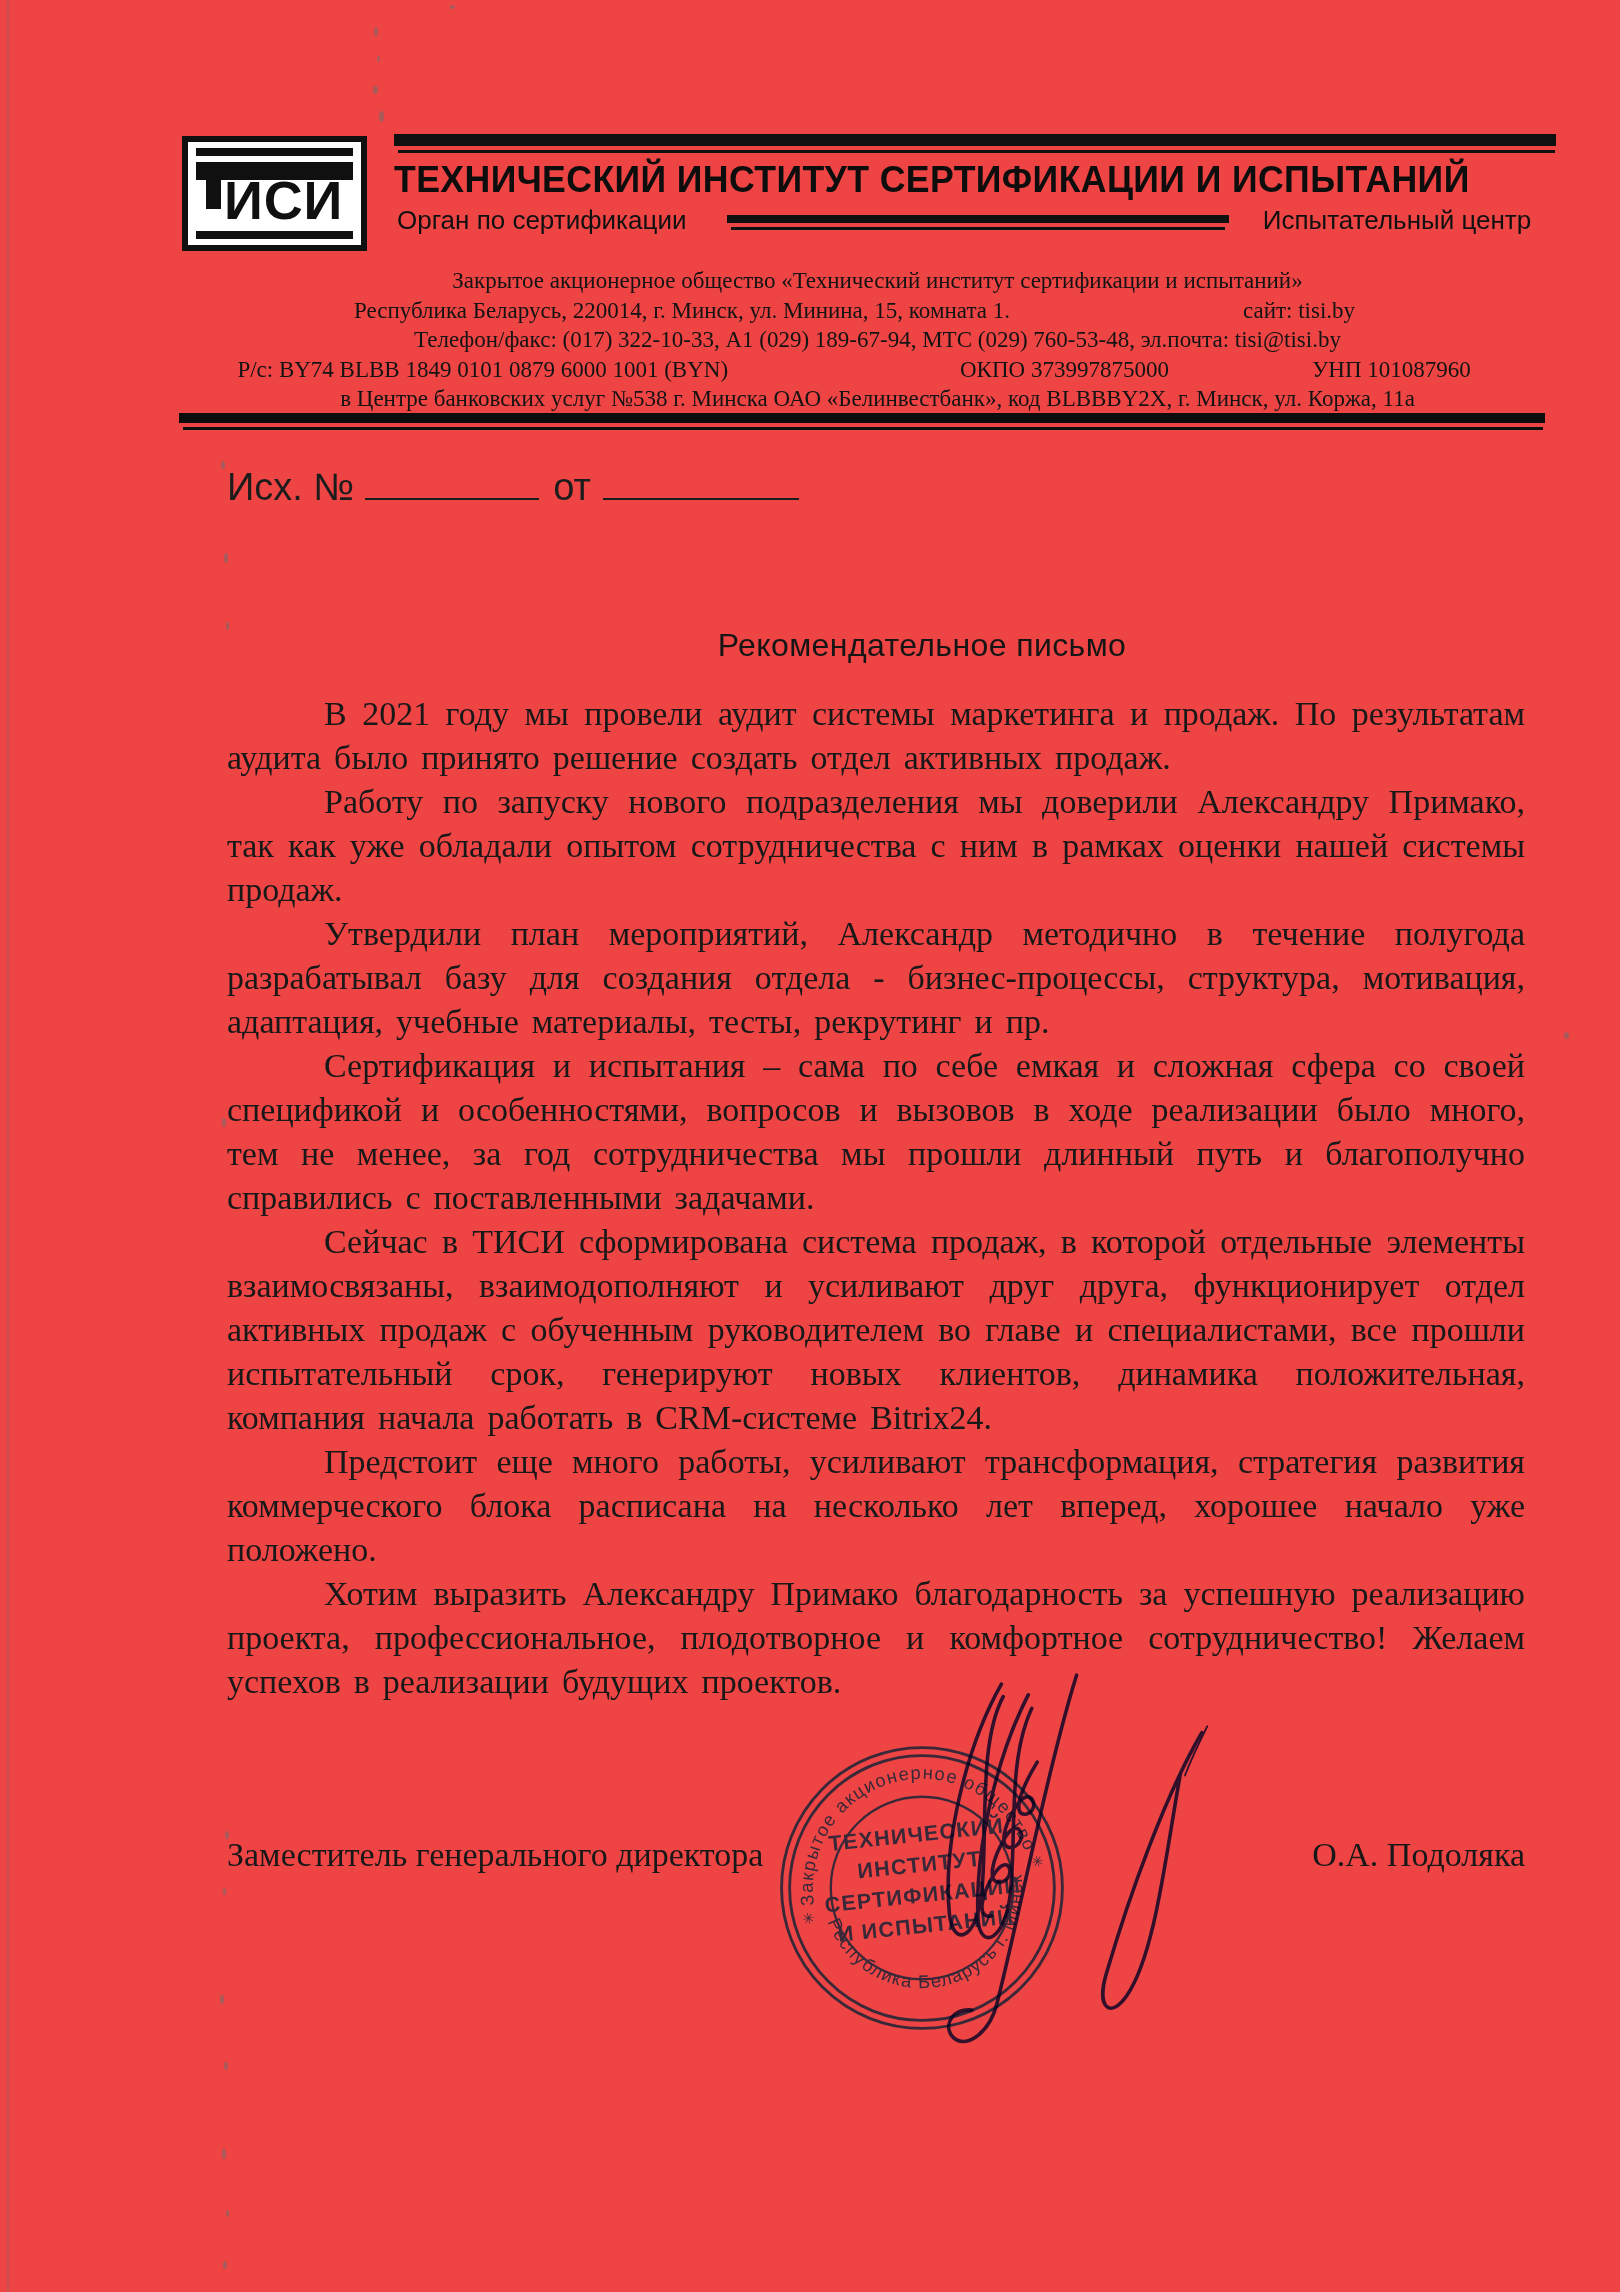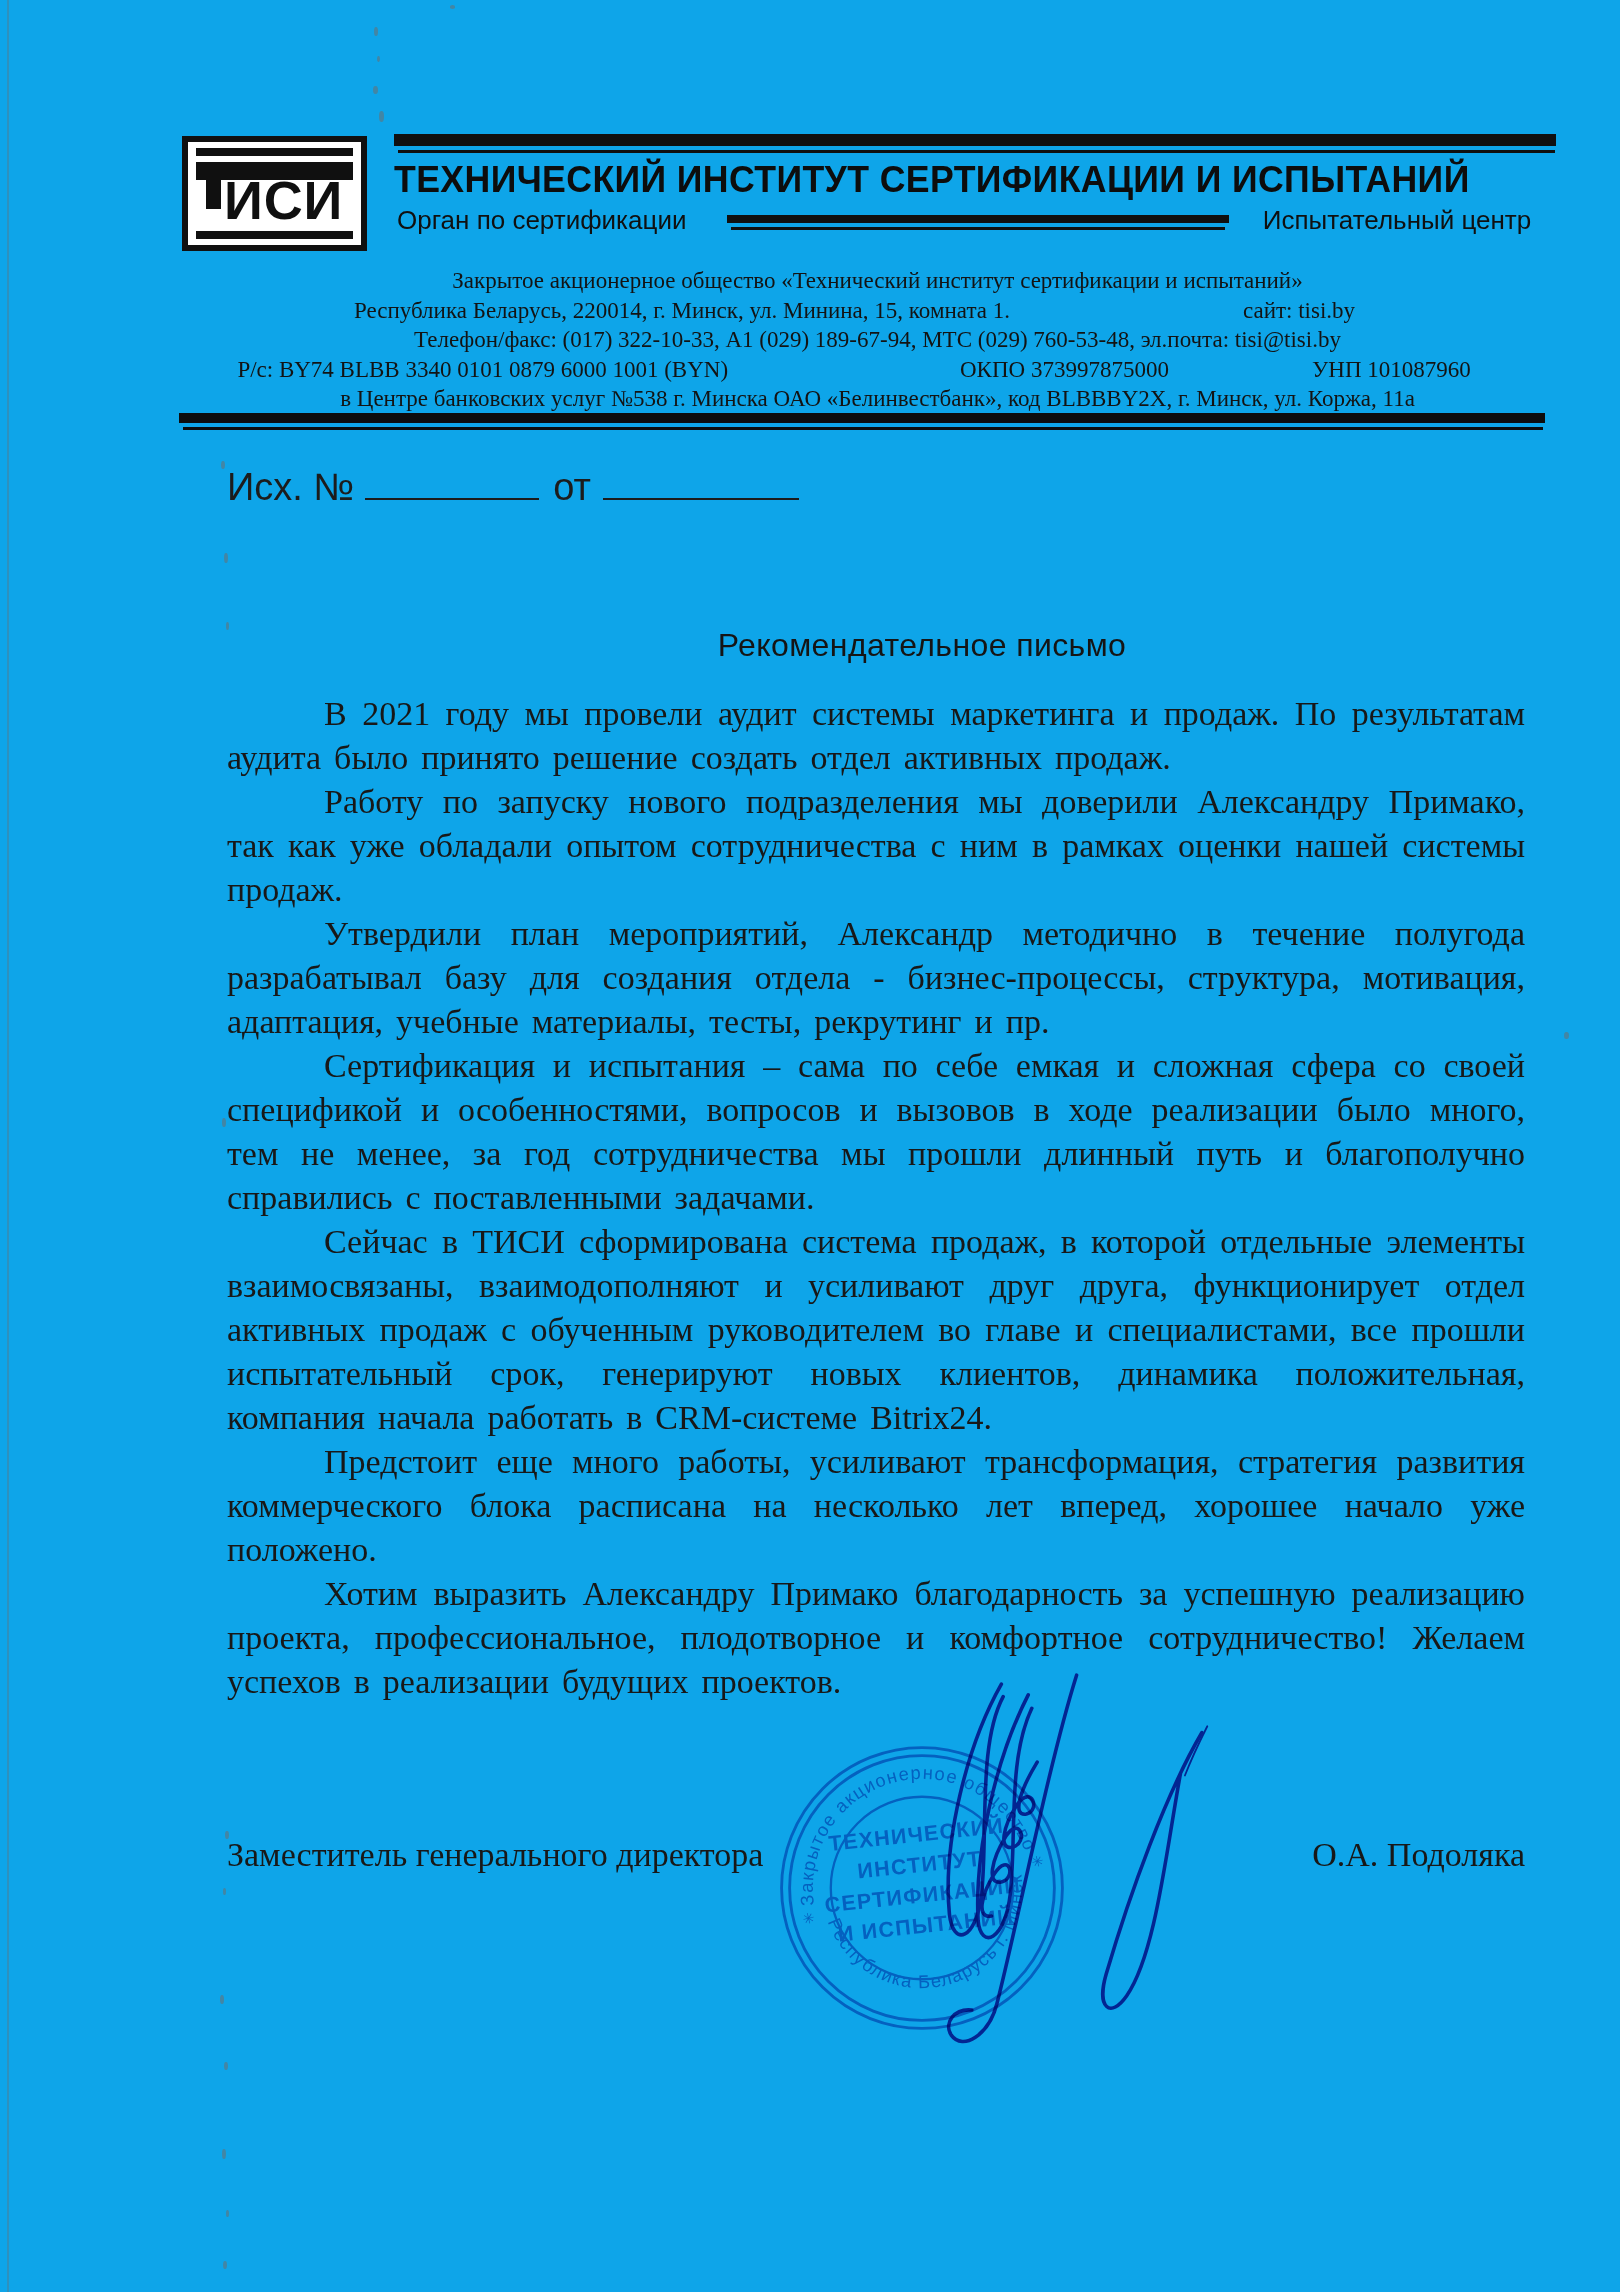--- a/index.html
+++ b/index.html
@@ -1,18 +1,18 @@
 <!DOCTYPE html>
 <html style="font-size:14.3px"><head>
 <meta charset="utf-8">
 <style>
   html,body{margin:0;padding:0;background:#e8e8e6;}
   #page{
     position:relative;width:1620px;height:2293px;margin:0 auto;
-    background:#0ea5e9;overflow:hidden;
+    background:#ef4444;overflow:hidden;
     font-family:"Liberation Serif", serif;color:#171717;
   }
   .abs{position:absolute;}
   
   .scan-edge{left:7.2px;top:0;width:1.8px;height:2293px;background:rgba(110,110,110,.35);}
   .speck{background:rgba(110,110,110,.55);border-radius:50%;}
   
   .logo{left:182px;top:136px;width:185px;height:115px;border:6.3px solid #101010;box-sizing:border-box;background:#fff;}
   .logo .bar{position:absolute;left:8px;right:8px;background:#101010;}
   .logo .bar1{top:6.3px;height:8px;}
@@ -100,21 +100,21 @@
   <div class="abs hdr-sub-right">Испытательный центр</div>
 
   <div class="abs req">
     <div class="row centered">Закрытое акционерное общество «Технический институт сертификации и испытаний»</div>
     <div class="row">
       <span class="at" style="left:139px;">Республика Беларусь, 220014, г. Минск, ул. Минина, 15, комната 1.</span>
       <span class="at" style="left:1028px;">сайт: tisi.by</span>
     </div>
     <div class="row centered">Телефон/факс: (017) 322-10-33,   А1 (029) 189-67-94,   МТС (029) 760-53-48,   эл.почта: tisi@tisi.by</div>
     <div class="row">
-      <span class="at" style="left:22.4px;">Р/с: BY74 BLBB 3340 0101 0879 6000 1001 (BYN)</span>
+      <span class="at" style="left:22.4px;">Р/с: BY74 BLBB 1849 0101 0879 6000 1001 (BYN)</span>
       <span class="at" style="left:745px;">ОКПО 373997875000</span>
       <span class="at" style="left:1097px;">УНП 101087960</span>
     </div>
     <div class="row centered">в Центре банковских услуг №538 г. Минска ОАО «Белинвестбанк», код BLBBBY2X, г. Минск, ул. Коржа, 11а</div>
   </div>
 
   <div class="abs rule-thick"></div>
   <div class="abs rule-thin"></div>
 
   <div class="abs isx">

